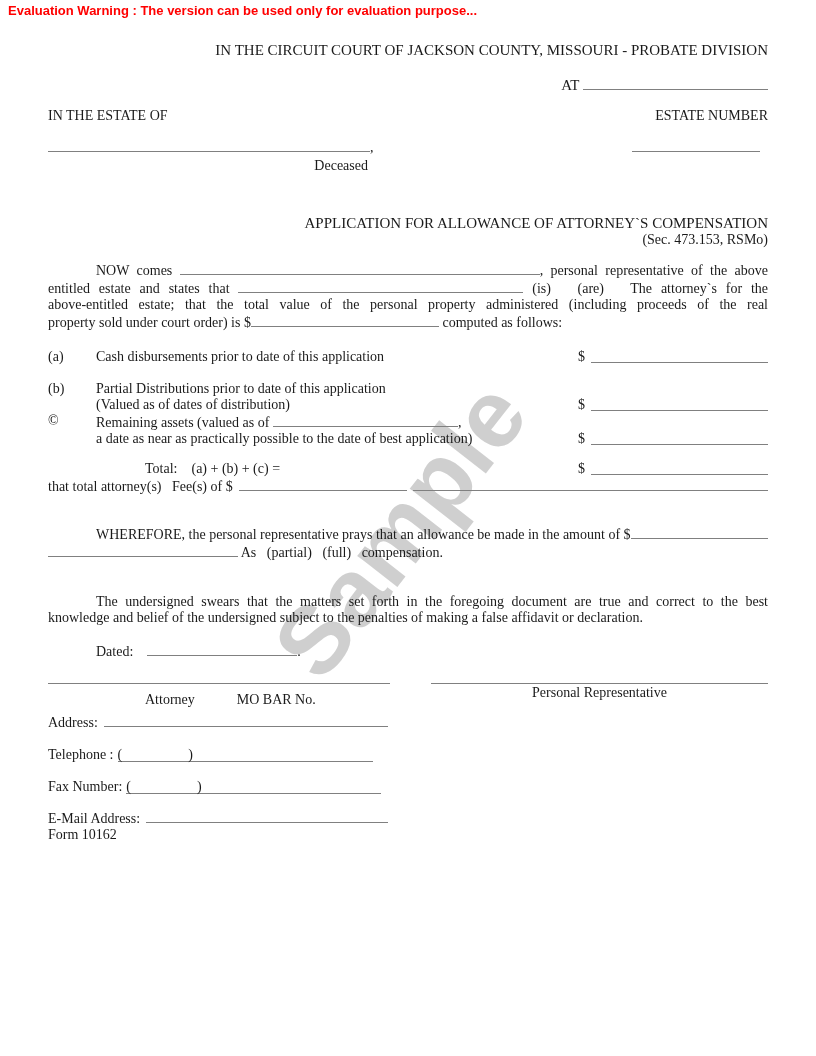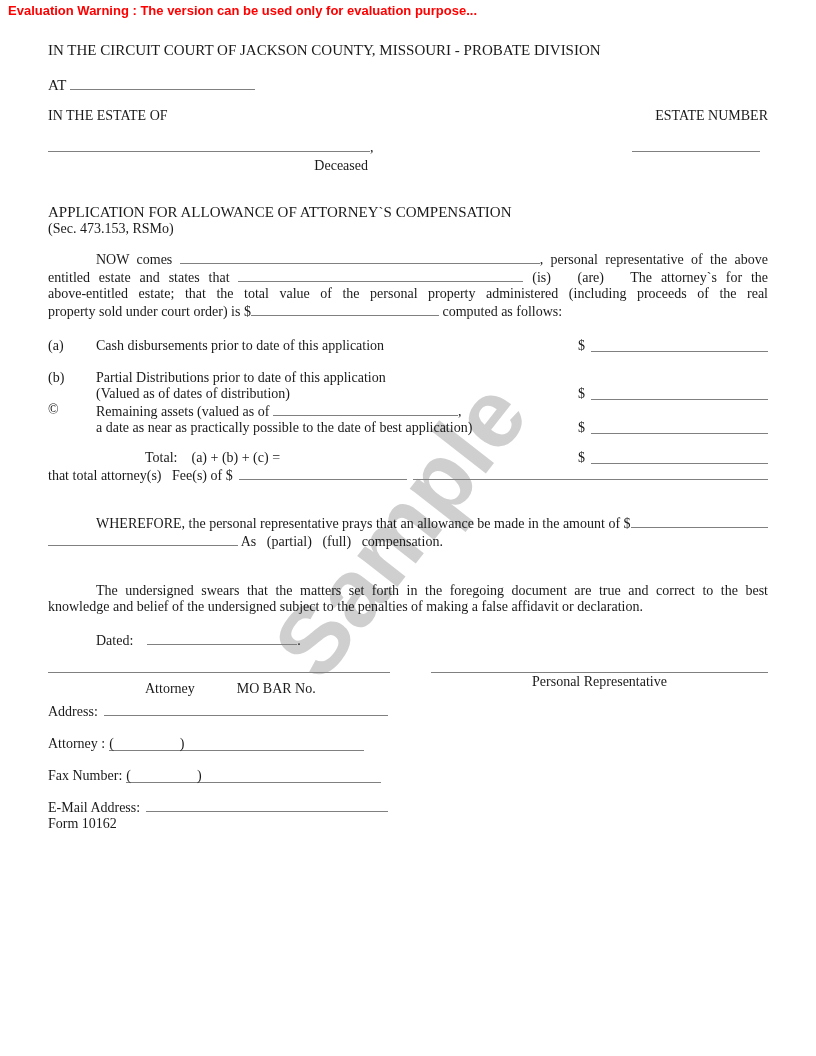--- a/index.html
+++ b/index.html
@@ -26,28 +26,28 @@
   }
   .watermark{
     position:absolute;left:210px;top:400px;width:380px;height:260px;
     display:flex;align-items:center;justify-content:center;
     transform:rotate(-52deg);
     font-family:"Liberation Sans","DejaVu Sans",sans-serif;
     font-weight:bold;font-size:96px;color:var(--watermark-gray);
     opacity:.5;z-index:0;pointer-events:none;
   }
   .content{position:relative;z-index:1;padding:0 48px;}
-  .center{text-align:left;}
+  .center{text-align:right;}
   .heading{font-size:15px;line-height:18px;}
   .court-title{margin-top:41px;}
   .at-row{margin-top:17px;}
   .estate-row{margin-top:14px;display:flex;justify-content:space-between;}
   .line-row{margin-top:14px;display:flex;justify-content:space-between;align-items:baseline;}
   .deceased-row{margin-top:2px;width:326px;text-align:right;padding-right:6px;}
-  .main-title{margin-top:29px;}
+  .main-title{margin-top:40px;}
   .subtitle{margin-top:0;}
   .opening{margin-top:13px;}
   .jline{text-align:justify;text-align-last:justify;white-space:nowrap;overflow:hidden;}
   .nline{white-space:nowrap;overflow:hidden;}
   .indent{display:inline-block;width:48px;}
   .blank{
     display:inline-block;
     border-bottom:1px solid var(--blank-line);
     height:14px;vertical-align:baseline;
   }
@@ -210,21 +210,21 @@
         <span>Personal Representative</span>
       </div>
     </div>
 
     <div class="contact-row first">
       <span>Address:</span>
         <span class="grow"></span>
     </div>
 
     <div class="contact-row">
-      <span>Attorney :</span>
+      <span>Telephone :</span>
         <span class="paren-blank"><span>(</span><span class="paren-gap"></span><span>)</span></span>
     </div>
 
     <div class="contact-row">
       <span>Fax Number:</span>
         <span class="paren-blank"><span>(</span><span class="paren-gap"></span><span>)</span></span>
     </div>
 
     <div class="contact-row">
       <span>E-Mail Address:</span>

